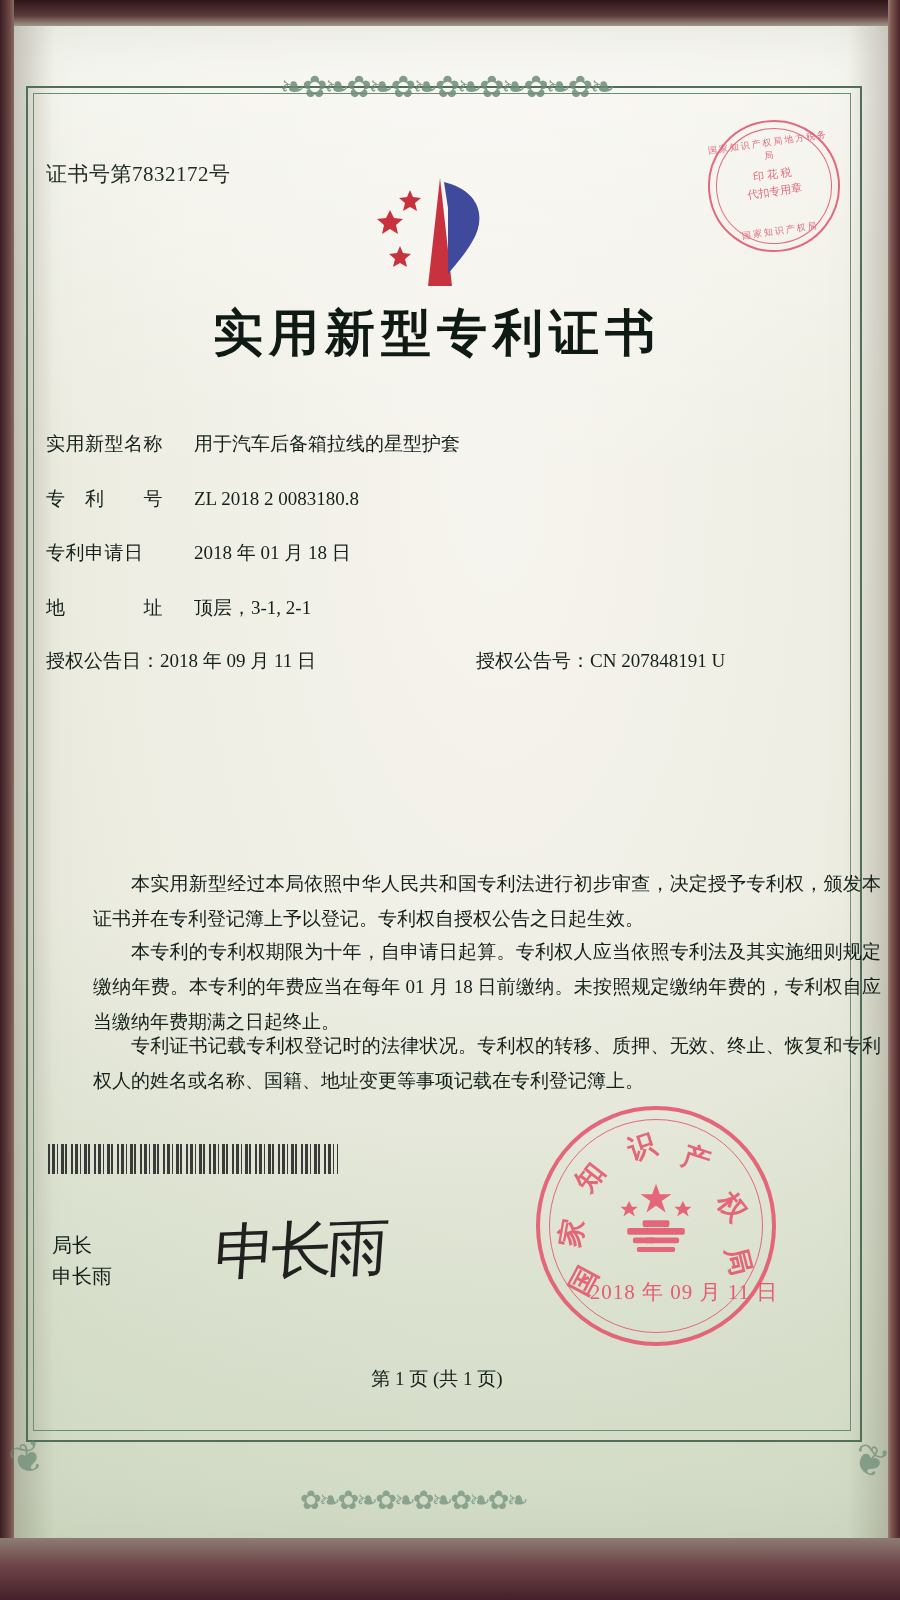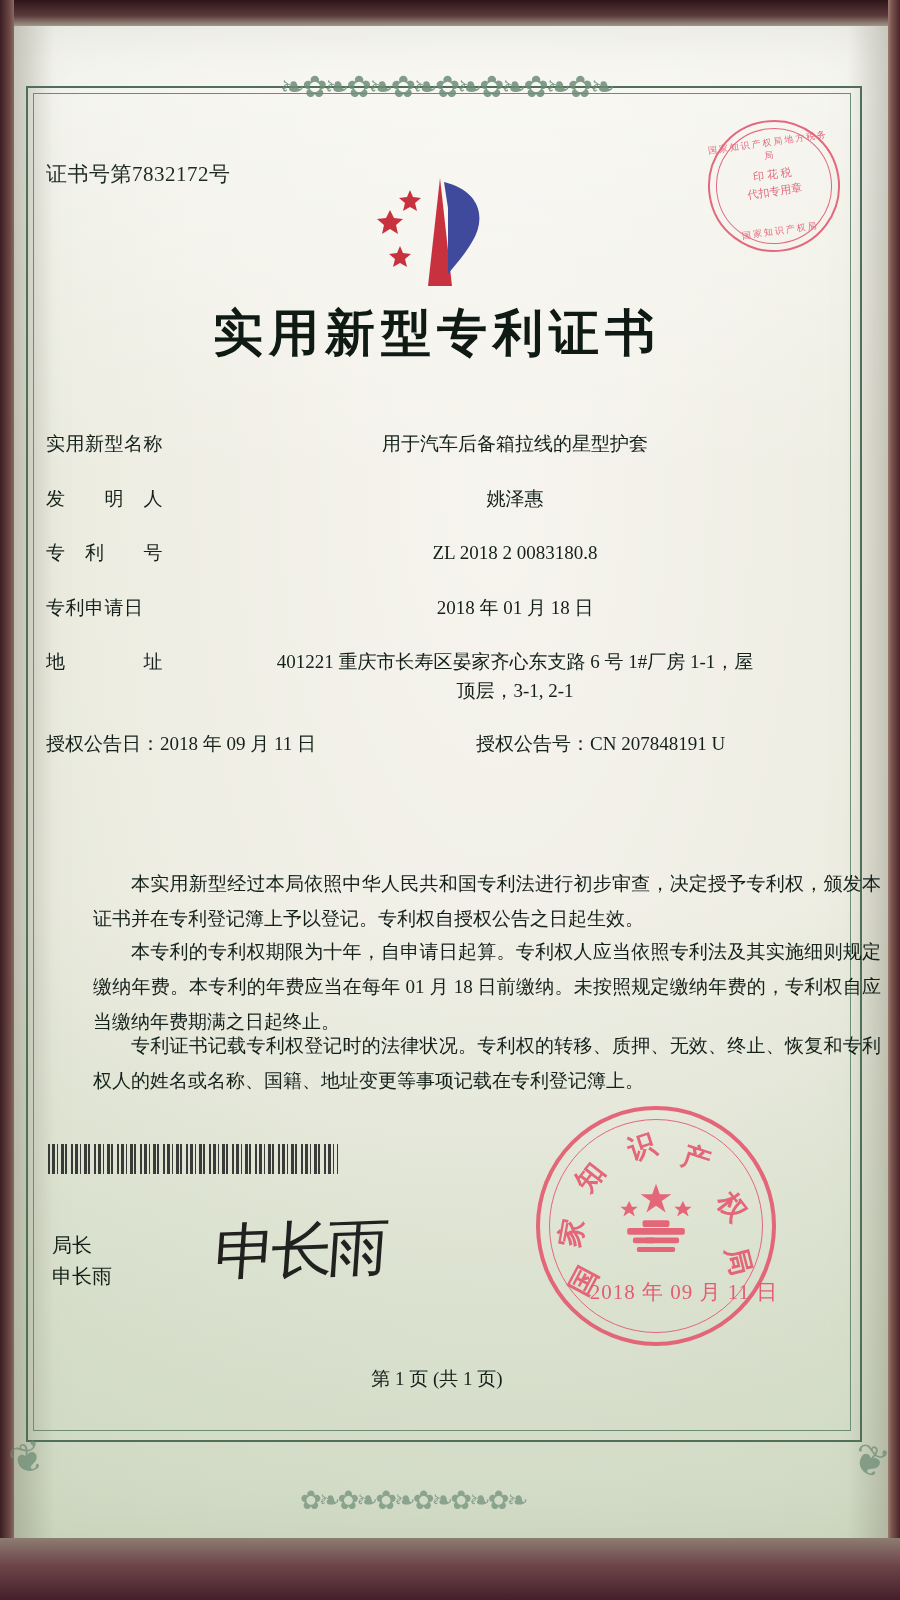--- a/index.html
+++ b/index.html
@@ -58,21 +58,21 @@
 
   .title{
     position:absolute;left:0;top:300px;width:874px;text-align:center;
     font-family:"DejaVu Sans", sans-serif;
     font-weight:bold;font-size:50px;letter-spacing:6px;color:#0f1a14;
   }
 
   .fields{position:absolute;left:46px;top:430px;width:790px;color:#14201a;font-size:19px;}
   .row{display:flex;margin-bottom:26px;line-height:1.5;}
   .lbl{width:148px;flex:0 0 148px;letter-spacing:.5px;}
-  .val{flex:1;text-align:center;}
+  .val{flex:1;}
   .val .sub{display:block;}
 
   .grant-row{display:flex;margin-top:12px;align-items:flex-end;}
   .grant-left{width:430px;}
   .grant-right{flex:1;}
 
   .para{position:absolute;left:46px;width:788px;font-size:19px;line-height:1.85;color:#14201a;text-align:justify;margin-left:47px;}
   .p1{top:866px;}
   .p2{top:934px;}
   .p3{top:1028px;}
@@ -174,35 +174,30 @@
   </div>
 
   <div class="title">实用新型专利证书</div>
 
   <div class="fields">
     <div class="row">
       <div class="lbl">实用新型名称</div>
       <div class="val">用于汽车后备箱拉线的星型护套</div>
     </div>
     <div class="row">
-      <div class="lbl">发　　明　人</div>
-      <div class="val">姚泽惠</div>
-    </div>
-    <div class="row">
       <div class="lbl">专　利　　号</div>
       <div class="val">ZL 2018 2 0083180.8</div>
     </div>
     <div class="row">
       <div class="lbl">专利申请日</div>
       <div class="val">2018 年 01 月 18 日</div>
     </div>
     <div class="row">
       <div class="lbl">地　　　　址</div>
       <div class="val">
-        <span class="sub">401221 重庆市长寿区晏家齐心东支路 6 号 1#厂房 1-1，屋</span>
         <span class="sub">顶层，3-1, 2-1</span>
       </div>
     </div>
     <div class="grant-row">
       <div class="grant-left">
         <span>授权公告日</span><span>：</span><span>2018 年 09 月 11 日</span>
       </div>
       <div class="grant-right">
         <span>授权公告号</span><span>：</span><span>CN 207848191 U</span>
       </div>

